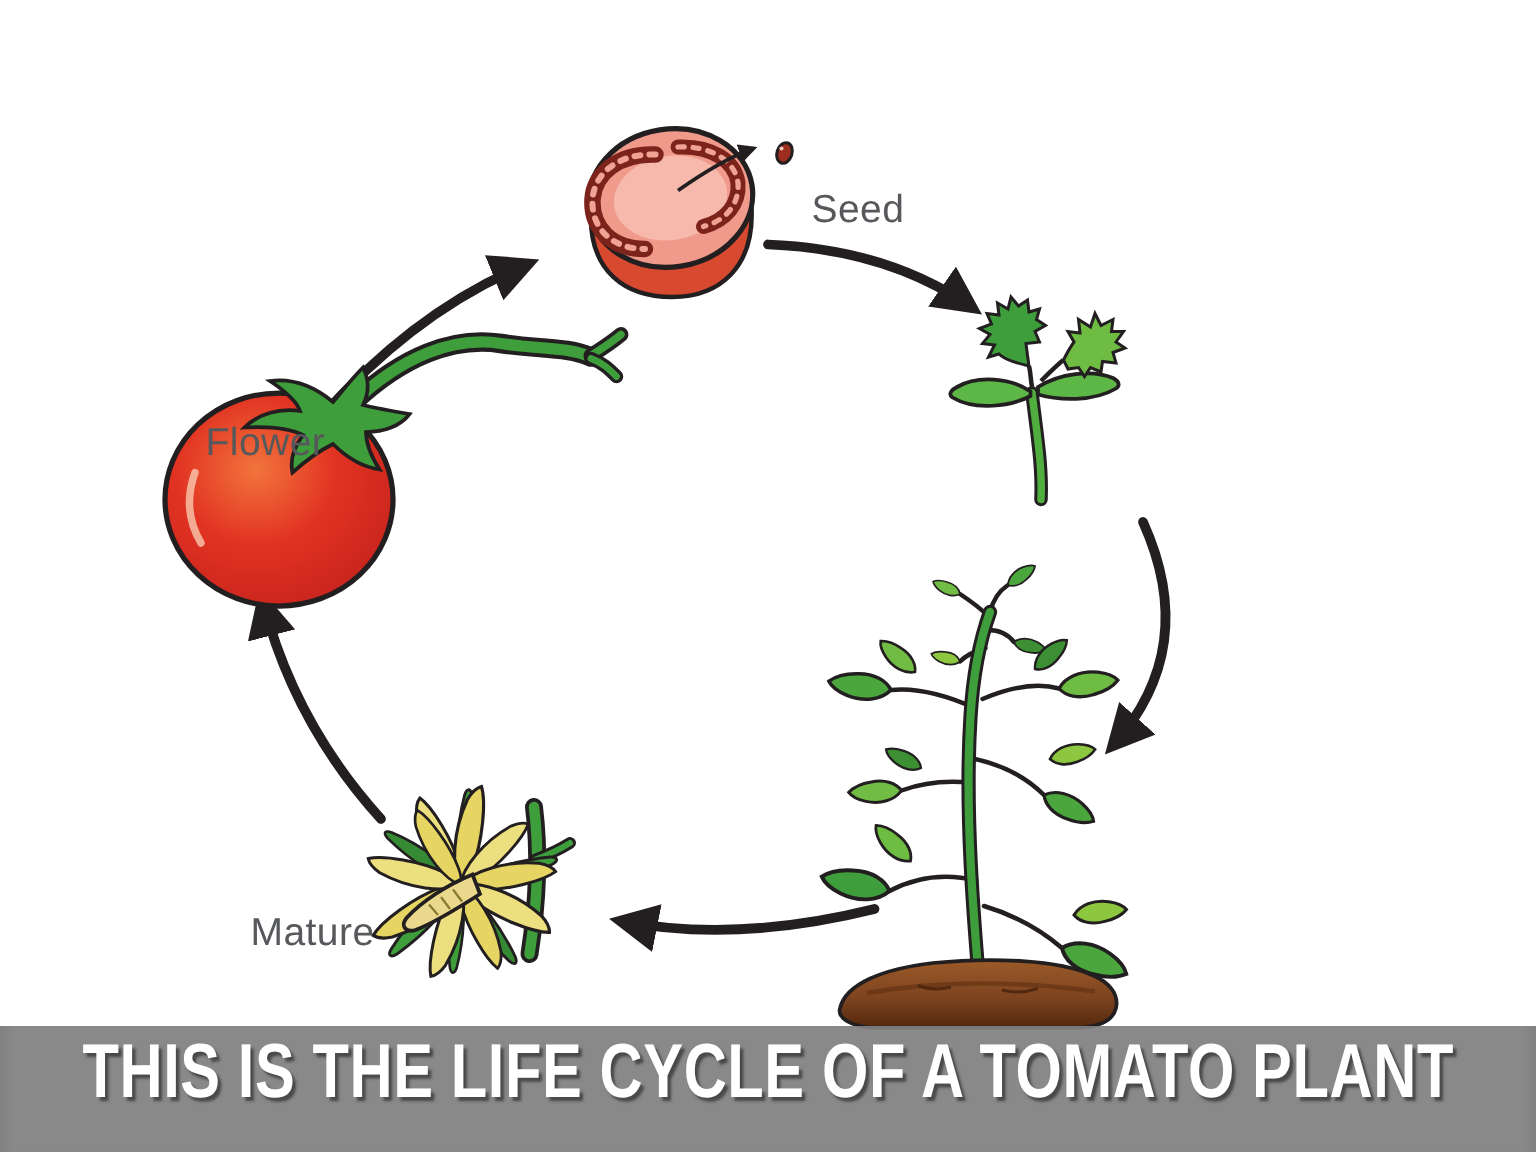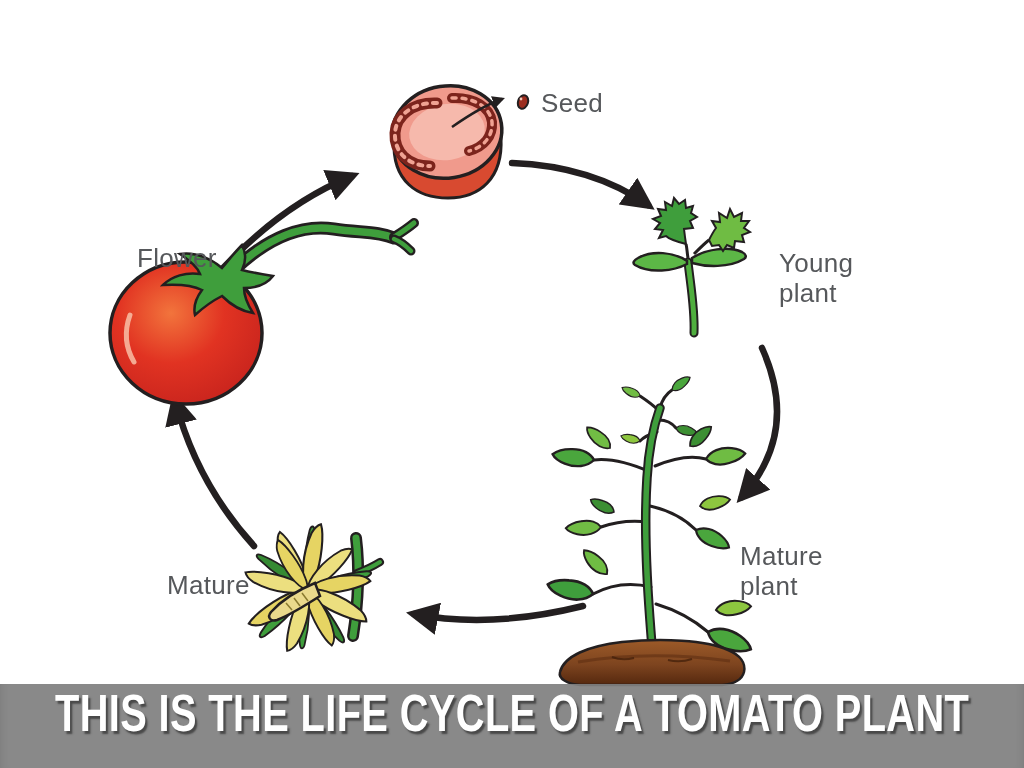--- a/index.html
+++ b/index.html
@@ -4,21 +4,21 @@
 <style>
   html,body{margin:0;padding:0;}
   body{
     width:1024px;height:768px;overflow:hidden;background:#ffffff;
     font-family:"Liberation Sans",sans-serif;position:relative;
   }
   .slide{position:absolute;left:0;top:0;width:1024px;height:768px;background:#ffffff;}
   svg.cycle{position:absolute;left:0;top:0;z-index:1;}
   .stage-label{
     position:absolute;z-index:2;color:#56585b;font-size:26px;line-height:30px;
-    letter-spacing:.3px;font-weight:400;
+    letter-spacing:.3px;font-weight:400;margin-top:36px;
   }
   .lbl-seed  {left:541px;top:88px;}
   .lbl-young {left:779px;top:248px;width:84px;}
   .lbl-mature{left:740px;top:541px;width:96px;}
   .lbl-flower{left:167px;top:570px;}
   .lbl-fruit {left:137px;top:243px;}
   .banner{
     position:absolute;left:0;top:684px;width:1024px;height:100px;z-index:5;
     background:rgba(128,128,128,0.93);
     display:flex;align-items:flex-start;justify-content:center;
@@ -180,22 +180,20 @@
       <path d="M394,237 C402,232 408,228 414,223" fill="none" stroke="#231f20" stroke-width="10" stroke-linecap="round"></path>
       <path d="M394,237 C402,232 408,228 414,223" fill="none" stroke="#3f9e3c" stroke-width="5" stroke-linecap="round"></path>
       <path d="M394,239 C402,242 406,246 411,251" fill="none" stroke="#231f20" stroke-width="9" stroke-linecap="round"></path>
       <path d="M394,239 C402,242 406,246 411,251" fill="none" stroke="#3f9e3c" stroke-width="4.5" stroke-linecap="round"></path>
 
       <path d="M222,268 C210,258 196,252 180,254 C192,262 198,268 200,274 C186,272 172,276 163,285 C180,284 194,286 202,290 C196,298 193,306 195,315 C205,306 214,300 222,296 C230,304 240,311 253,313 C246,302 244,294 244,288 C256,288 267,284 273,276 C261,274 250,272 242,270 C246,262 246,253 242,245 C234,253 228,261 222,268 Z" fill="#3f9e3c" stroke="#231f20" stroke-width="2.5"></path>
     </g>
   </svg>
 
   <div class="stage-label lbl-seed">Seed</div>
-  <div class="stage-label lbl-young">Young plant</div>
-  <div class="stage-label lbl-mature">Mature plant</div>
   <div class="stage-label lbl-flower">Mature</div>
   <div class="stage-label lbl-fruit">Flower</div>
 
   <div class="banner">
     <span class="banner-text">THIS IS THE LIFE CYCLE OF A TOMATO PLANT</span>
   </div>
 
 </div>
 
 </body></html>

